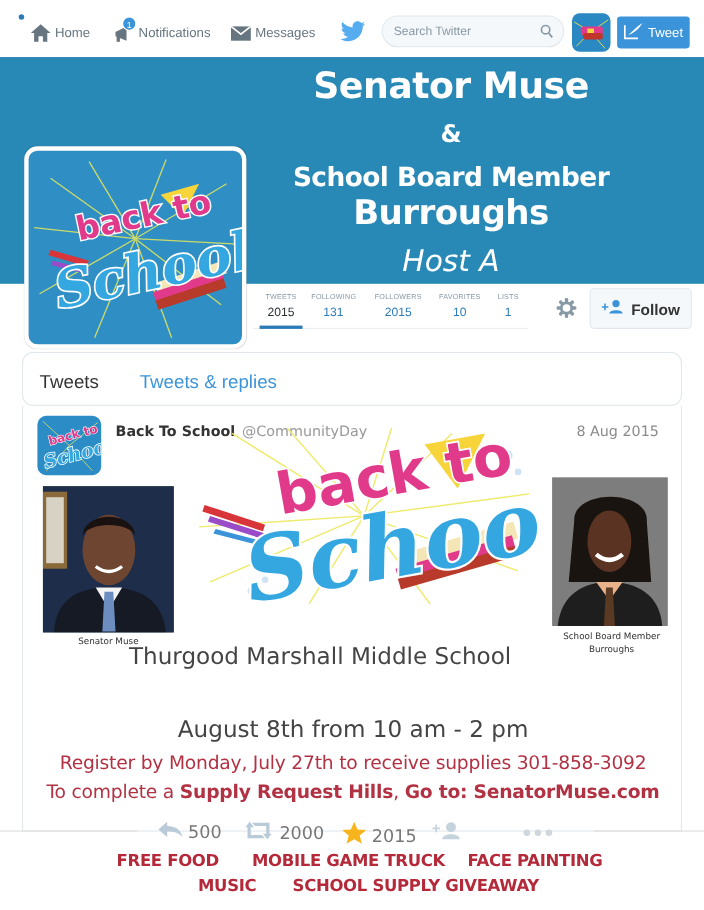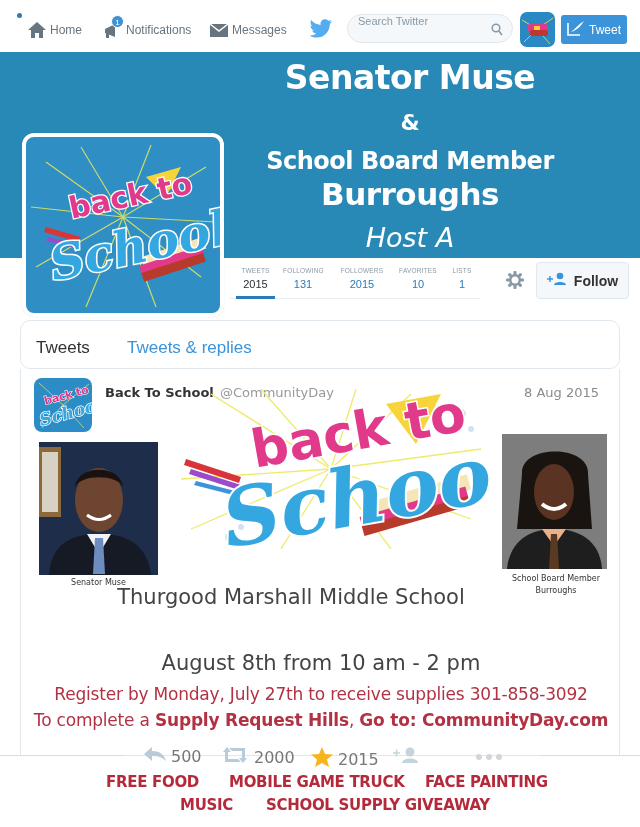--- a/index.html
+++ b/index.html
@@ -9,21 +9,21 @@
   
   .topnav { position: absolute; left: 0; top: 0; width: 640px; height: 52px; background: #fff; }
   .nav-dot { position: absolute; left: 17px; top: 13px; width: 5px; height: 5px; border-radius: 50%; background: #2b7bb9; }
   .nav-item { position: absolute; top: 19px; height: 22px; display: flex; align-items: center; font-size: 12px; color: #66757f; cursor: pointer; }
   .nav-item .ico { width: 20px; height: 20px; margin-right: 3px; position: relative; }
   .nav-home { left: 27px; }
   .nav-notif { left: 103px; }
   .nav-msg { left: 209px; }
   .notif-badge { position: absolute; left: 8px; top: -5px; width: 13px; height: 13px; border-radius: 50%; background: #3b94d9; color: #fff; font-size: 8px; line-height: 13px; text-align: center; border: 1px solid #fff; }
   .bird { position: absolute; left: 309px; top: 19px; width: 24px; height: 20px; cursor: pointer; }
-  .search { position: absolute; left: 347px; top: 14px; width: 166px; height: 29px; border: 1px solid #e1e8ed; border-radius: 15px; background: #f5f8fa; display: flex; align-items: flex-start; padding: 0 10px; }
+  .search { position: absolute; left: 347px; top: 14px; width: 166px; height: 29px; border: 1px solid #e1e8ed; border-radius: 15px; background: #f5f8fa; display: flex; align-items: center; padding: 0 10px; }
   .search input { border: none; background: transparent; outline: none; font-size: 11px; color: #777; width: 128px; font-family: "Liberation Sans", sans-serif; }
   .search input::placeholder { color: #8899a6; }
   .search .mag { position: absolute; right: 9px; top: 7px; }
   .nav-avatar { position: absolute; left: 520px; top: 12px; width: 35px; height: 35px; border-radius: 7px; background: #2a89c2; overflow: hidden; cursor: pointer; }
   .tweet-btn { position: absolute; left: 561px; top: 15px; width: 66px; height: 29px; background: #3b94d9; border-radius: 3px; color: #fff; font-size: 12px; display: flex; align-items: center; justify-content: center; gap: 4px; cursor: pointer; }
 
   
   .banner { position: absolute; left: 0; top: 52px; width: 640px; height: 206px; background: #2989b6; border-top: 2px solid #2a88b5; }
   .banner-text { position: absolute; left: 240px; top: 0; width: 400px; text-align: center; color: #fff; font-family: "DejaVu Sans", sans-serif; font-weight: bold; }
   .bt-1 { position: absolute; left: 0; width: 340px; top: 4px; font-size: 33px; letter-spacing: -0.5px; }
@@ -330,21 +330,21 @@
     </svg>
   </div>
   <div class="cap cap-burr">
     <div>School Board Member</div>
     <div>Burroughs</div>
   </div>
 
   <div class="line l-school">Thurgood Marshall Middle School</div>
   <div class="line l-date">August 8th from 10 am - 2 pm</div>
   <div class="line l-reg">Register by Monday, July 27th to receive supplies 301-858-3092</div>
-  <div class="line l-form"><span>To complete a </span><b>Supply Request Hills</b><span>, </span><b>Go to: CommunityDay.com</b></div>
+  <div class="line l-form"><span>To complete a </span><b>Supply Request Hills</b><span>, </span><b>Go to: SenatorMuse.com</b></div>
 </div>
 
 <div class="actions">
   <span class="dash" style="left:0;width:125px;"></span>
   <span class="dash" style="left:540px;width:100px;"></span>
 
   <div class="act act-reply">
     <span>
       <svg width="24" height="16" viewBox="0 0 24 16">
           <path d="M9 1 L1 8 L9 15 L9 10 C15 10 19 11 23 15 C21 8 16 5 9 5 Z" fill="#b9cbd8"></path>

